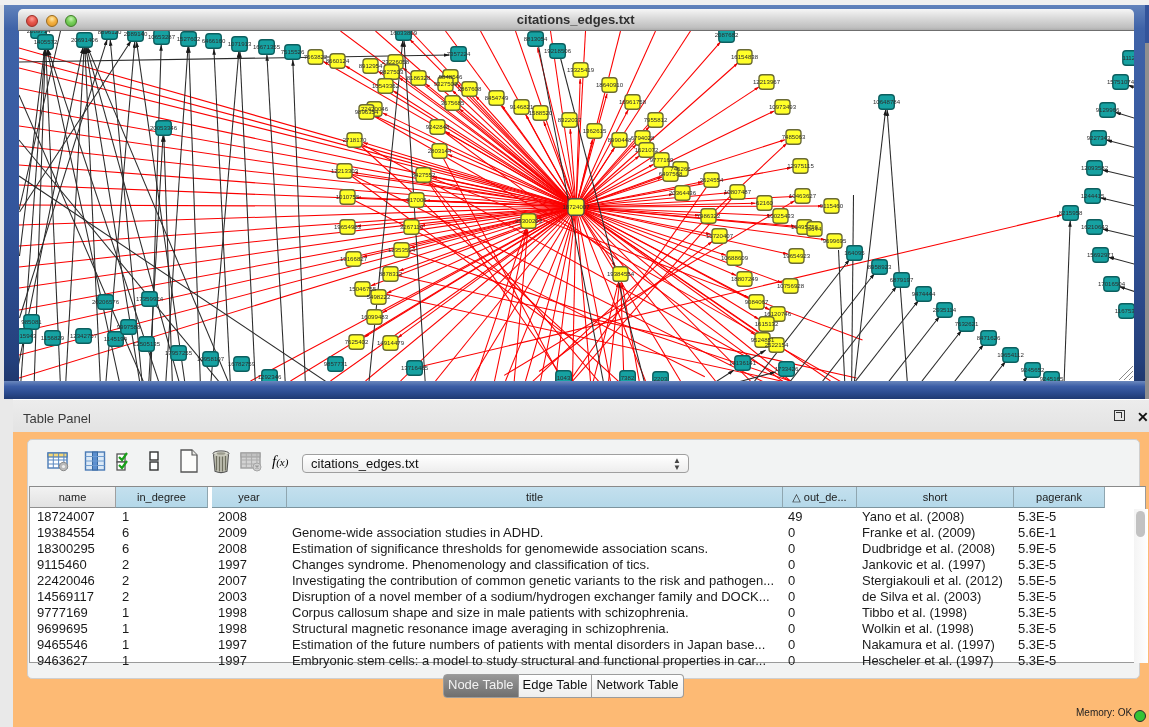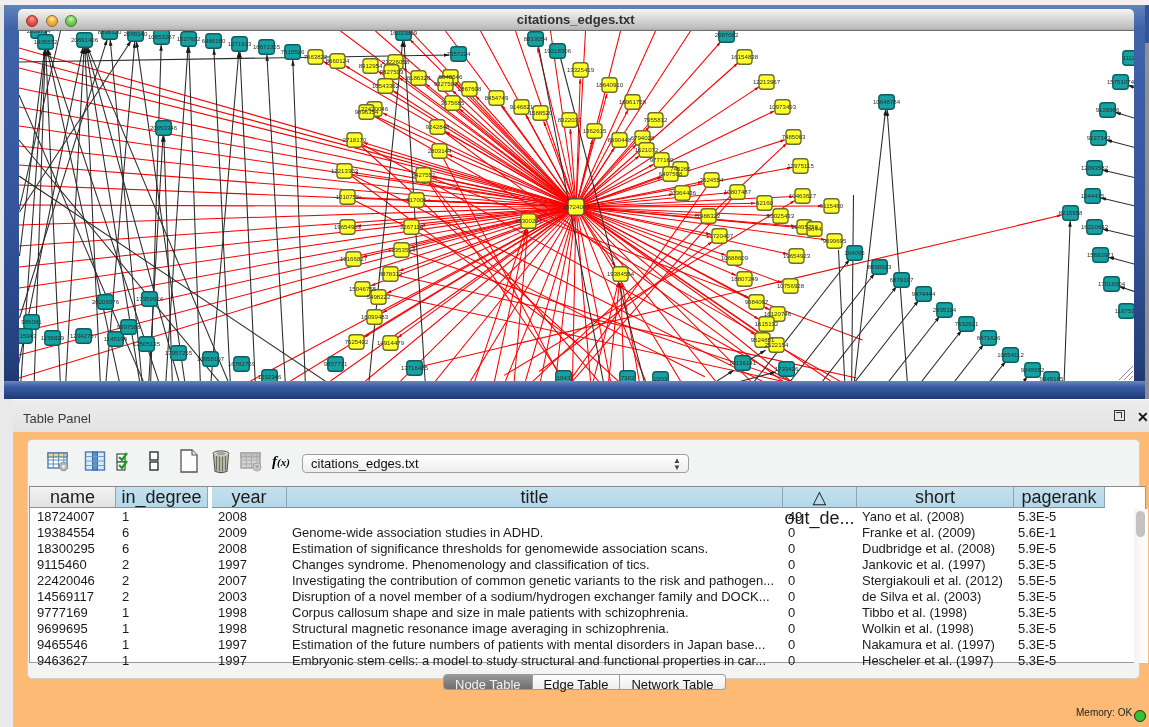--- a/index.html
+++ b/index.html
@@ -21,33 +21,33 @@
 #phead{position:absolute;left:0;top:0;width:100%;height:33px;background:linear-gradient(#ececec,#e3e3e3);border-top:1px solid #fff}
 #phead .cap{position:absolute;left:10px;top:11px;font-size:13px;color:#3a3a3a}
 #pclose{position:absolute;left:1124px;top:9px;font-size:14px;font-weight:bold;color:#111}
 #pfloat{position:absolute;left:1101px;top:10px;width:11px;height:11px;border:1.4px solid #333}
 #pfloat:after{content:"";position:absolute;left:1px;top:1px;width:5px;height:5px;border-top:1.4px solid #333;border-right:1.4px solid #333}
 #inner{position:absolute;left:14px;top:40px;width:1113px;height:240px;background:#f2f3f3;border:1px solid #cfcfcf;border-radius:5px}
 .ticon{position:absolute;top:9px}
 #combo{position:absolute;left:274px;top:14px;width:387px;height:19px;border:1px solid #9f9f9f;border-radius:4px;background:linear-gradient(#fff,#ededed);font-size:13px;color:#111;line-height:17px;padding-left:8px}
 #combo .ar{position:absolute;right:7px;top:2px;font-size:8px;color:#444;line-height:7px}
 #tbl{position:absolute;left:1px;top:46px;width:1117px;height:177px;background:#fff;border:1px solid #9a9a9a;border-top:1px solid #8a8a8a}
-#thead{position:absolute;left:0;top:0;width:1075px;height:21px;font-size:18px;color:#1c1c1c}
+#thead{position:absolute;left:0;top:0;width:1075px;height:21px;font-size:11px;color:#1c1c1c}
 .th{position:absolute;top:0;height:21px;background:linear-gradient(#c4e0ee,#b4d8e9);border-right:1px solid #8fa6b0;border-bottom:1px solid #7d949e;text-align:center;line-height:21px}
 .th.gray{background:linear-gradient(#f2f2f2,#e2e2e2);border-right:1px solid #9f9f9f;border-bottom:1px solid #8f8f8f}
 #tbody{position:absolute;left:0;top:22px;width:1110px;font-size:13px;color:#1a1a1a}
 .tr{position:relative;height:16px;line-height:16px;white-space:nowrap}
 .c{position:absolute;top:0;overflow:hidden}
 .c0{left:7px;width:80px}.c1{left:92px;width:92px}.c2{left:188px;width:70px}
 .c3{left:262px;width:492px}.c4{left:758px;width:70px}.c5{left:832px;width:153px}
 .c6{left:988px;width:100px}
 #vscroll{position:absolute;left:1104px;top:22px;width:14px;height:154px;background:linear-gradient(90deg,#f4f4f4,#fff)}
 #vthumb{position:absolute;left:2px;top:2px;width:9px;height:26px;border-radius:5px;background:#c2c2c2}
 #tabs{position:absolute;left:430px;top:275px;height:20px;font-size:13px}
-.seg{float:left;height:16px;line-height:19px;padding:0 11px;background:linear-gradient(#fff,#eee);border:1px solid #9c9c9c;border-left:none;color:#111}
+.seg{float:left;height:24px;line-height:19px;padding:0 4px;background:linear-gradient(#fff,#eee);border:1px solid #9c9c9c;border-left:none;color:#111}
 .seg.first{border-left:1px solid #9c9c9c;border-radius:4px 0 0 4px;background:linear-gradient(#989898,#6f6f6f);color:#f3f3f3}
 .seg.last{border-radius:0 4px 4px 0}
 #mem{position:absolute;left:1063px;top:308px;font-size:10px;color:#222}
 #memdot{position:absolute;left:1121px;top:311px;width:12px;height:12px;border-radius:50%;background:#35c335;border:1px solid #2a2a2a}
 </style></head><body>
 <div id="desk">
  <div class="blue"></div>
  <div class="bblue"></div>
  <div class="strip-top"></div>
  <div class="strip-left"></div>
@@ -606,21 +606,21 @@
             <path d="M7.5 8v14.6 M10.5 8.6v15 M13.5 8.6v15 M16.5 8v14.6" stroke="#6e6e5e" stroke-width="1.4"></path>
             <ellipse cx="12" cy="5.5" rx="4.5" ry="1.3" fill="#9a9a8c"></ellipse>
           </svg></span>
    <span class="ticon" style="left:211px"><svg width="24" height="24" viewBox="0 0 24 24">
             <rect x="2" y="4" width="19" height="15" fill="#d3d3d3" stroke="#9d9d9d" stroke-width="1.4"></rect>
             <rect x="2" y="4" width="19" height="4" fill="#c2c2c2" stroke="#9d9d9d"></rect>
             <path d="M7.3 4v15 M12.6 4v15 M17.9 4v15 M2 11h19 M2 15h19" stroke="#ababab"></path>
             <circle cx="18" cy="18" r="4" fill="#cfcfcf" stroke="#a5a5a5"></circle>
             <path d="M16.5 16.5l3 3 M19.5 16.5l-3 3" stroke="#9a9a9a" stroke-width="1.4"></path>
           </svg></span>
-   <span class="ticon" style="left:244px;top:13px;font-size:15px;font-style:italic;font-family:'Liberation Serif',serif;font-weight:bold">f<span style="font-size:11px">(x)</span></span>
+   <span class="ticon" style="left:244px;top:13px;font-size:15px;font-style:italic;font-family:'Liberation Serif',serif;font-weight:normal">f<span style="font-size:11px">(x)</span></span>
    <div id="combo">citations_edges.txt<span class="ar">▲<br>▼</span></div>
    <div id="tbl">
     <div id="thead">
       <div class="th gray" style="left:0;width:86px">name</div>
       <div class="th" style="left:86px;width:92px">in_degree</div>
       <div class="th" style="left:182px;width:75px">year</div>
       <div class="th" style="left:257px;width:496px">title</div>
       <div class="th" style="left:753px;width:74px">△ out_de...</div>
       <div class="th" style="left:827px;width:157px">short</div>
       <div class="th" style="left:984px;width:91px">pagerank</div>

